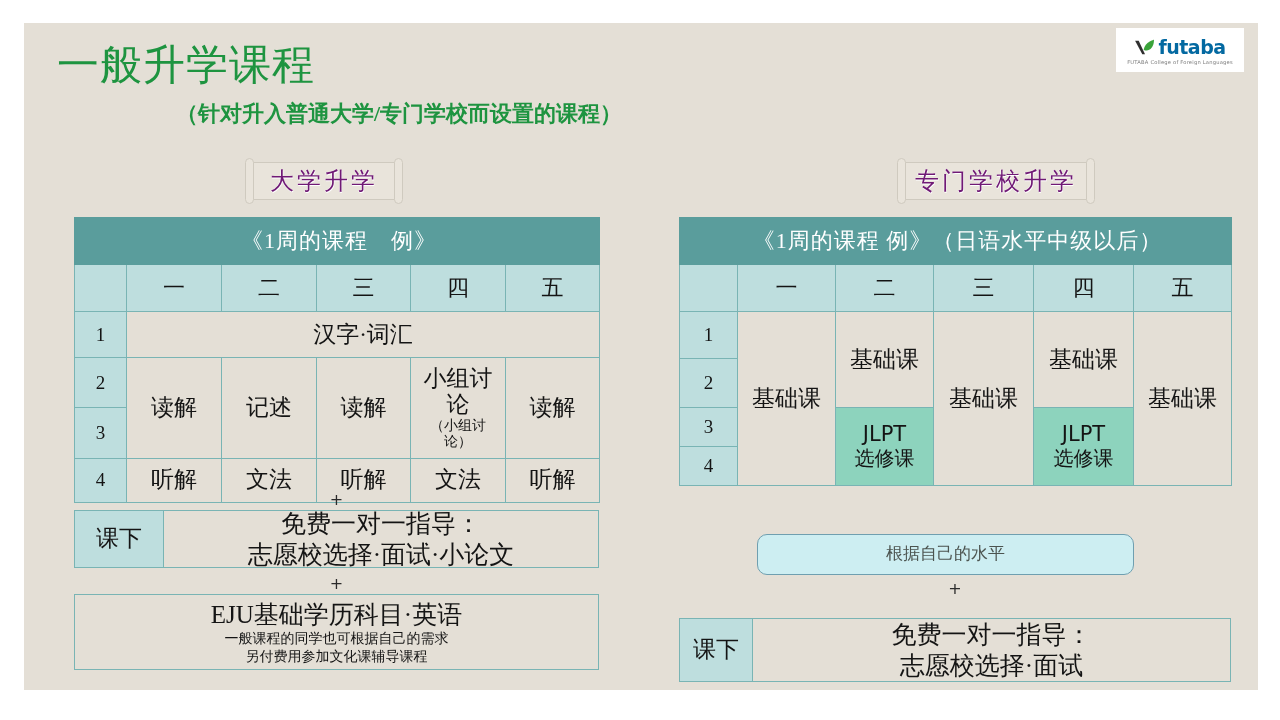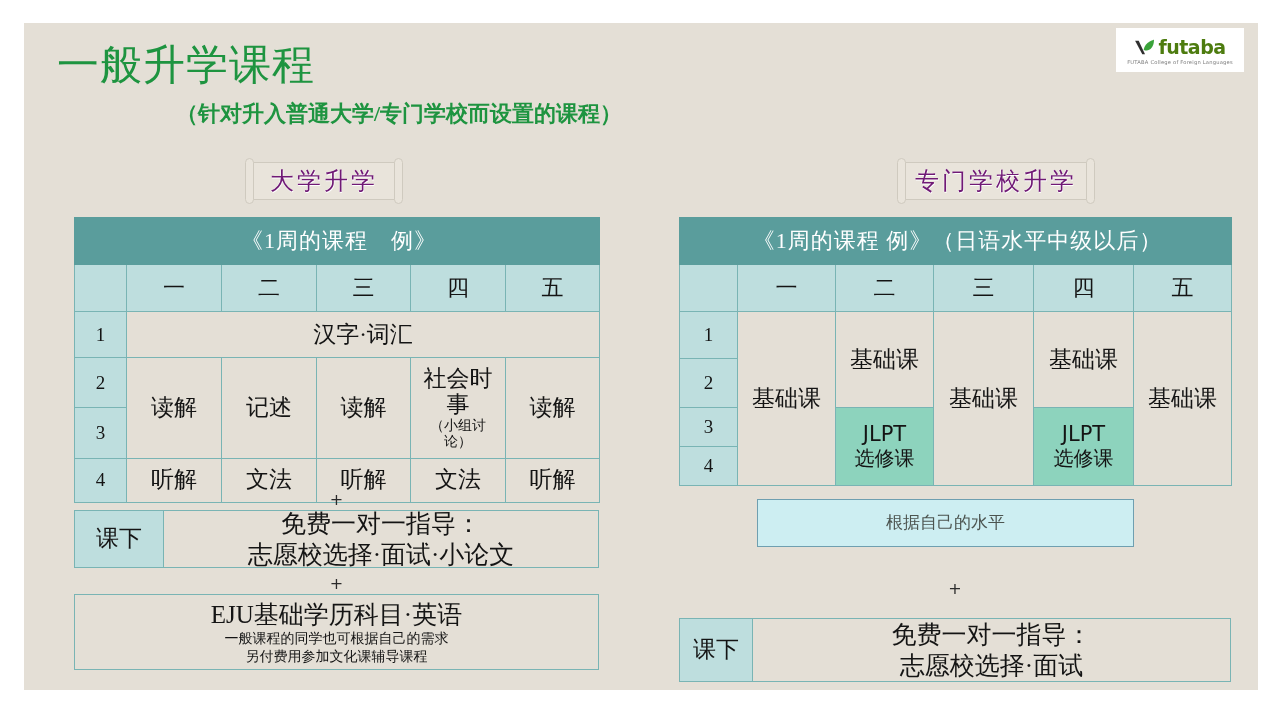--- a/index.html
+++ b/index.html
@@ -9,21 +9,21 @@
 
   
   .title{position:absolute;left:33px;top:14px;font-size:42px;color:#1e9440;letter-spacing:1px;
          font-family:"Liberation Serif","DejaVu Serif",serif;white-space:nowrap;}
   .subtitle{position:absolute;left:152px;top:76px;font-size:22px;color:#1e9440;font-weight:bold;white-space:nowrap;}
 
   .logo{position:absolute;left:1092px;top:5px;width:128px;height:44px;background:#ffffff;
         display:flex;flex-direction:column;align-items:center;justify-content:center;}
   .logo-row{display:flex;align-items:center;gap:2px;}
   .logo-mark{width:22px;height:18px;}
-  .logo-word{font-family:"DejaVu Sans","Liberation Sans",sans-serif;font-size:19px;font-weight:bold;color:#4d7c0f;letter-spacing:-0.5px;}
+  .logo-word{font-family:"DejaVu Sans","Liberation Sans",sans-serif;font-size:19px;font-weight:bold;color:#0369a1;letter-spacing:-0.5px;}
   .logo-sub{font-family:"DejaVu Sans","Liberation Sans",sans-serif;font-size:5.2px;color:#7b7b7b;letter-spacing:0.2px;margin-top:1px;white-space:nowrap;}
 
   
   .ribbon{position:absolute;height:38px;border:1.5px solid #cfcabf;border-radius:3px;background:#e9e4db;
           display:flex;align-items:center;justify-content:center;box-sizing:border-box;}
   .ribbon:before,.ribbon:after{content:"";position:absolute;top:-5px;width:9px;height:46px;
           border:1.5px solid #cfcabf;border-radius:5px;background:#e9e4db;box-sizing:border-box;}
   .ribbon:before{left:-4px;}
   .ribbon:after{right:-4px;}
   .ribbon span{position:relative;z-index:2;font-size:24px;color:#701a75;letter-spacing:3px;
@@ -119,21 +119,21 @@
     <tr>
       <td class="rownum" style="height:46px">1</td>
       <td class="cell" colspan="5">汉字·词汇</td>
     </tr>
     <tr>
       <td class="rownum" style="height:40px">2</td>
       <td class="cell" rowspan="2">读解</td>
       <td class="cell" rowspan="2">记述</td>
       <td class="cell" rowspan="2">读解</td>
       <td class="cell" rowspan="2">
-        <span>社会时事</span>
+        <span>小组讨论</span>
         <small>（小组讨论）</small>
       </td>
       <td class="cell" rowspan="2">读解</td>
     </tr>
     <tr>
       <td class="rownum" style="height:40px">3</td>
     </tr>
     <tr>
       <td class="rownum" style="height:44px">4</td>
       <td class="cell">听解</td>
@@ -207,21 +207,21 @@
         <div class="en">JLPT</div>
         <div>选修课</div>
       </td>
     </tr>
     <tr>
       <td class="rownum" style="height:39px">4</td>
     </tr>
   </tbody>
     </table>
 
-  <div class="callout" style="left:733px;top:476px;width:377px;height:48px;">
+  <div class="callout" style="left:733px;top:511px;width:377px;height:41px;border-radius:10px;">
     <div>根据自己的水平</div>
   </div>
 
   <div class="plus" style="left:655px;top:556px;width:552px;">+</div>
 
   <div class="box" style="left:655px;top:595px;width:552px;height:64px;">
     <div class="lab" style="width:72px">课下</div>
     <div class="body">
       <div>免费一对一指导：</div>
       <div class="l2">志愿校选择·面试</div>

